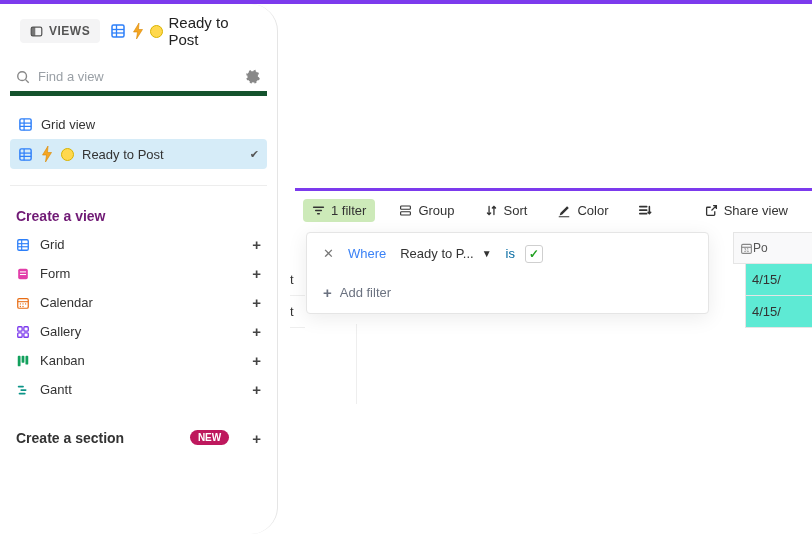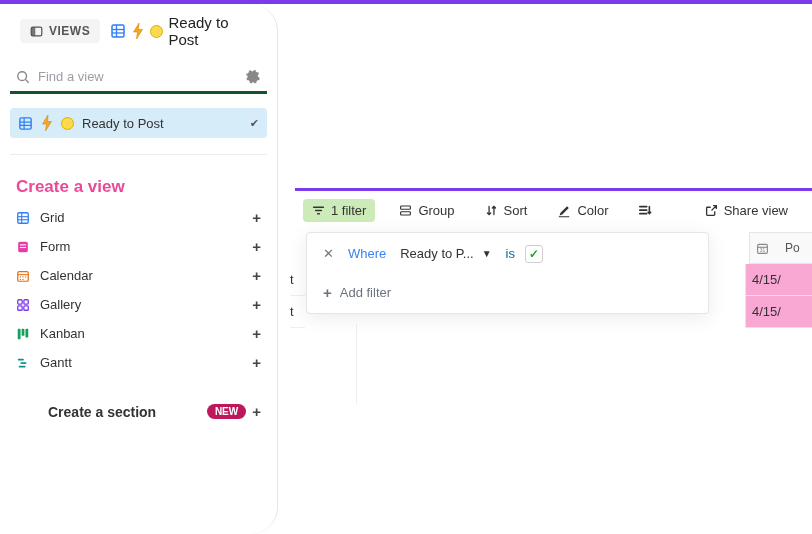--- a/index.html
+++ b/index.html
@@ -49,21 +49,21 @@
     padding: 0 10px;
     display: flex;
     flex-direction: column;
     border-radius: 27px;
   }
   .content { flex: 1; position: relative; background: #fff; }
   .search-row {
     display: flex;
     align-items: center;
     padding: 7px 6px;
-    border-bottom: 3px solid #14532d;
+    border-bottom: 5px solid #14532d;
     margin-top: 6px;
     gap: 8px;
     color: #888;
   }
   .search-input {
     border: none;
     outline: none;
     flex: 1;
     font-size: 13px;
     background: transparent;
@@ -78,41 +78,40 @@
     gap: 8px;
     padding: 7px 8px;
     border-radius: 4px;
     font-size: 13px;
     color: #333;
     position: relative;
   }
   .view-item.active { background: #d6ecf8; }
   .view-item .check { position: absolute; right: 8px; color: #555; font-size: 11px; }
   .divider { height: 1px; background: #ededed; margin: 4px 0 20px; }
-  .section-label { font-weight: 600; font-size: 17px; color: #ec4899; padding: 2px 6px 6px; }
+  .section-label { font-weight: 600; font-size: 14px; color: #701a75; padding: 2px 6px 6px; }
   .create-list { padding: 0 0 18px; }
   .create-item {
     display: flex;
     align-items: center;
     gap: 10px;
     padding: 7px 6px;
     font-size: 13px;
     color: #333;
     position: relative;
   }
   .create-item .plus { position: absolute; right: 6px; color: #444; font-size: 15px; font-weight: 600; }
   .create-section-row {
     display: flex;
-    align-items: center;
-    gap: 0;
+    align-items: flex-start;
+    gap: 17px;
     padding: 8px 6px 0;
     font-weight: 600;
     font-size: 14px;
     color: #333;
-    margin-left: 32px;
   }
   .new-badge {
     background: #be185d;
     color: #fff;
     font-size: 10px;
     font-weight: 700;
     border-radius: 999px;
     padding: 2px 8px;
     margin-left: auto;
   }
@@ -161,46 +160,46 @@
   .field-pill { display: inline-flex; align-items: center; gap: 4px; padding: 3px 4px; border-radius: 3px; }
   .checkbox-val { width: 18px; height: 18px; border: 1px solid #cfcfcf; border-radius: 3px; display: inline-flex; align-items: center; justify-content: center; color: #22a122; font-weight: 700; font-size: 12px; }
   .add-filter-row { display: flex; align-items: center; gap: 8px; color: #6b7280; margin-top: 20px; padding-left: 4px; cursor: pointer; }
   .add-filter-row .plus { font-size: 15px; font-weight: 600; }
 
   
   .data-column-header {
     position: absolute;
     top: 228px;
     right: -1px;
-    width: 64px;
+    width: 80px;
     height: 32px;
     border: 1px solid #e5e5e5;
     border-right:none;
     background: #f9f9fa;
     display: flex;
     align-items: center;
-    gap: 16px;
+    gap: 0;
     padding: 12px 6px;
     font-size: 12px;
     color: #555;
   }
   .data-cell {
     position: absolute;
     right: -1px;
     width: 68px;
     height: 32px;
     border: 1px solid #e5e5e5;
     border-top: none;
     border-right: none;
     display: flex;
     align-items: center;
     padding: 0 6px;
     font-size: 13px;
     color: #333;
-    background: #f9a8d4;
+    background: #5eead4;
   }
   .name-frag {
     position: absolute;
     left: 12px;
     width: 15px;
     height: 32px;
     border-bottom: 1px solid #eee;
     display: flex;
     align-items: center;
     font-size: 13px;
@@ -254,20 +253,31 @@
       </span>
       <input class="search-input" placeholder="Find a view" style="">
       <span class="gear icon">
         <svg width="15" height="15" viewBox="0 0 16 16" fill="#888">
             <path d="M8 5a3 3 0 100 6 3 3 0 000-6zm6.4 3.6l-1-.2a5.5 5.5 0 000-2.8l1-.2a.6.6 0 00.4-.8l-.7-1.6a.6.6 0 00-.8-.3l-.9.4a5.5 5.5 0 00-2-2l.4-.9a.6.6 0 00-.3-.8L8.9.1a.6.6 0 00-.8.4l-.2 1a5.5 5.5 0 00-2.8 0l-.2-1a.6.6 0 00-.8-.4L2.5.8a.6.6 0 00-.3.8l.4.9a5.5 5.5 0 00-2 2l-.9-.4a.6.6 0 00-.8.3L-.8 6a.6.6 0 00.4.8l1 .2a5.5 5.5 0 000 2.8l-1 .2a.6.6 0 00-.4.8l.7 1.6a.6.6 0 00.8.3l.9-.4a5.5 5.5 0 002 2l-.4.9a.6.6 0 00.3.8l1.6.7a.6.6 0 00.8-.4l.2-1a5.5 5.5 0 002.8 0l.2 1a.6.6 0 00.8.4l1.6-.7a.6.6 0 00.3-.8l-.4-.9a5.5 5.5 0 002-2l.9.4a.6.6 0 00.8-.3l.7-1.6a.6.6 0 00-.4-.8z" transform="scale(0.85) translate(1.4 1.4)"></path>
           </svg>
       </span>
     </div>
 
     <div class="views-list">
+      <div class="view-item">
+        <span class="icon grid-icon">
+          <svg width="15" height="15" viewBox="0 0 16 16" fill="currentColor">
+              <rect x="2" y="2" width="12" height="12" rx="1.5" fill="none" stroke="currentColor" stroke-width="1.5"></rect>
+              <line x1="2" y1="6.5" x2="14" y2="6.5" stroke="currentColor" stroke-width="1.3"></line>
+              <line x1="2" y1="10" x2="14" y2="10" stroke="currentColor" stroke-width="1.3"></line>
+              <line x1="6.5" y1="2" x2="6.5" y2="14" stroke="currentColor" stroke-width="1.3"></line>
+            </svg>
+        </span>
+        <span>Grid view</span>
+      </div>
       <div class="view-item active">
         <span class="icon grid-icon">
           <svg width="15" height="15" viewBox="0 0 16 16" fill="currentColor">
               <rect x="2" y="2" width="12" height="12" rx="1.5" fill="none" stroke="currentColor" stroke-width="1.5"></rect>
               <line x1="2" y1="6.5" x2="14" y2="6.5" stroke="currentColor" stroke-width="1.3"></line>
               <line x1="2" y1="10" x2="14" y2="10" stroke="currentColor" stroke-width="1.3"></line>
               <line x1="6.5" y1="2" x2="6.5" y2="14" stroke="currentColor" stroke-width="1.3"></line>
             </svg>
         </span>
         <span class="icon">

